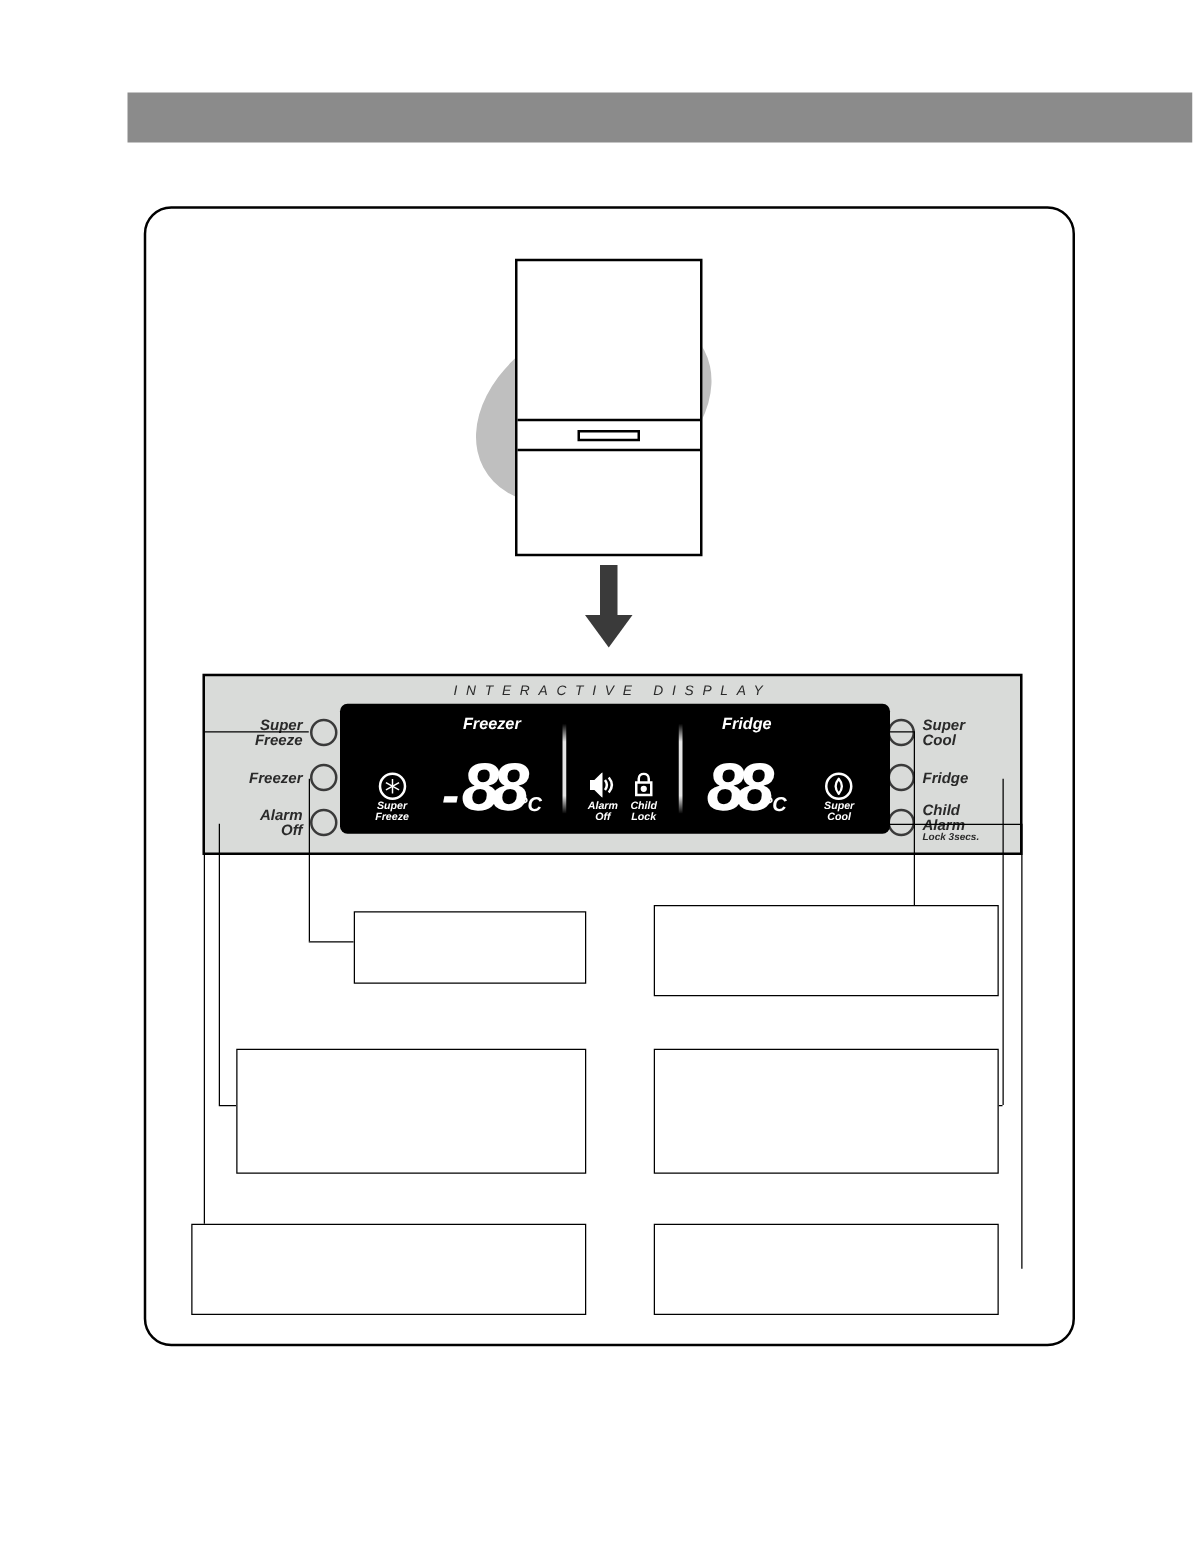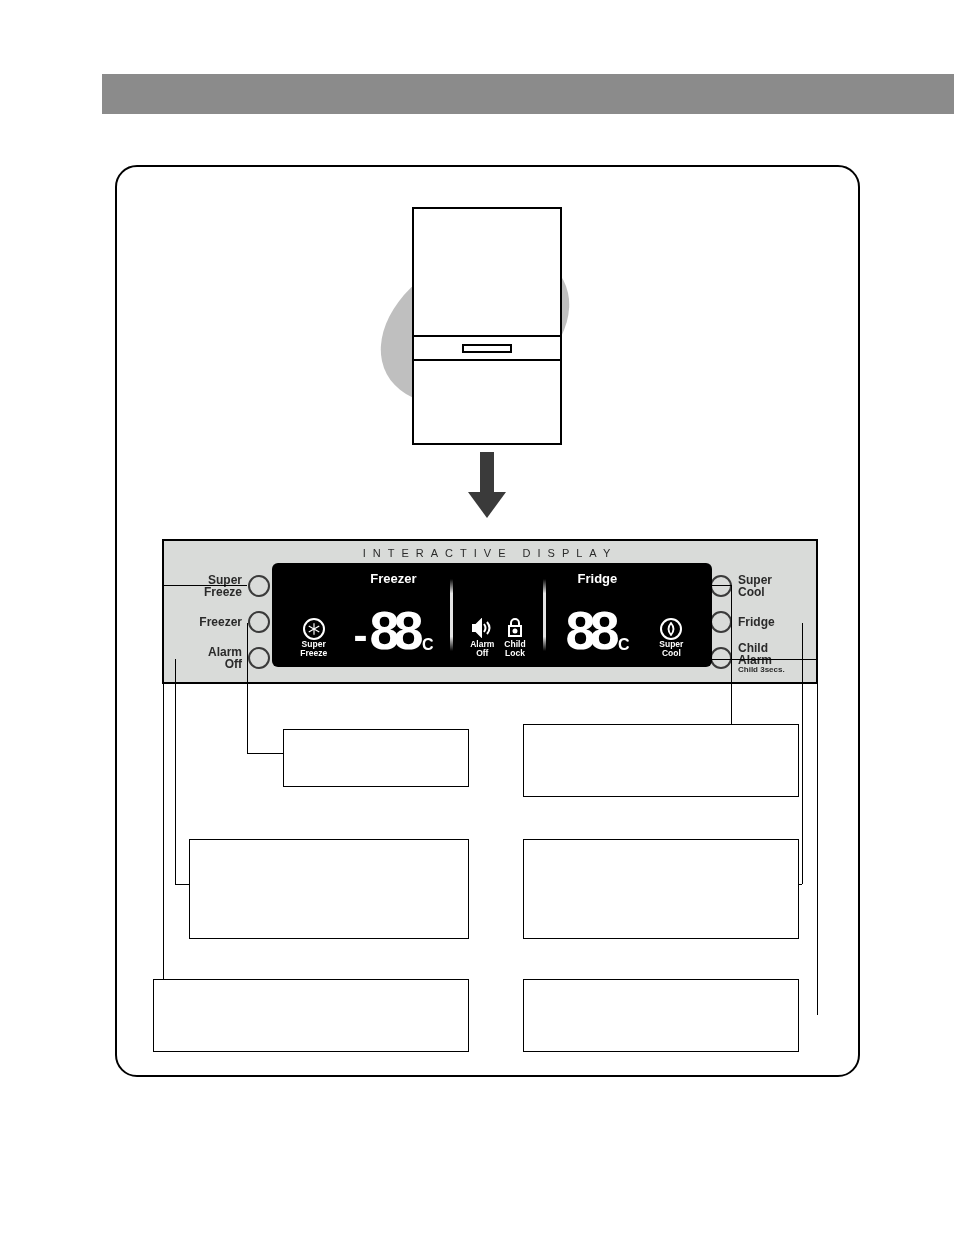--- a/index.html
+++ b/index.html
@@ -103,20 +103,21 @@
 
   
   .panel {
     position: absolute;
     top: 372px;
     left: 45px;
     width: 656px;
     height: 145px;
     border: 2px solid #000;
     background: #d9dbd9;
+    font-style: italic;
   }
   .panel-title {
     position: absolute;
     top: 6px;
     left: 0; right: 0;
     text-align: center;
     font-size: 11px;
     letter-spacing: 7px;
     color: #2a2a2a;
     font-weight: 500;
@@ -303,21 +304,21 @@
       <div class="pbtn-row right">
         <div class="pbtn-circle"></div>
         <div class="pbtn-label">
           <span>Fridge</span>
         </div>
       </div>
       <div class="pbtn-row right">
         <div class="pbtn-circle"></div>
         <div class="pbtn-label">
           <span>Child Alarm</span>
-          <span class="sub">Child 3secs.</span>
+          <span class="sub">Lock 3secs.</span>
         </div>
       </div>
     </div>
 
     <div class="lcd">
 
       <div class="lcd-section sf-sect">
         <div class="icon-circle">
           <svg width="14" height="14" viewBox="0 0 24 24">
               <g stroke="#fff" stroke-width="2" fill="none">

